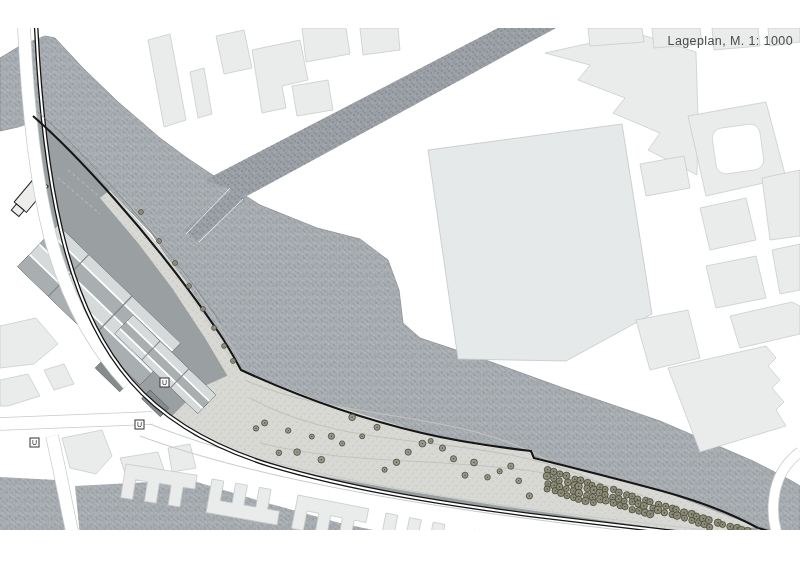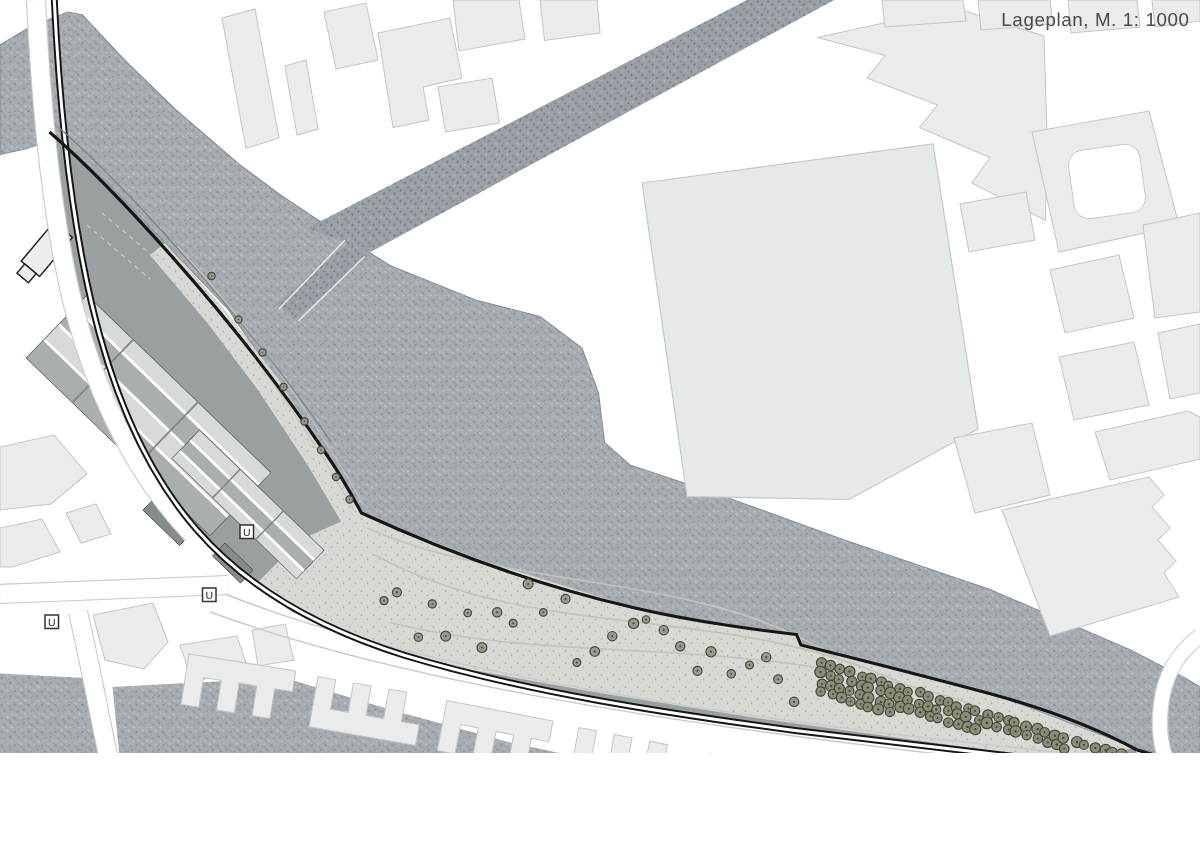--- a/index.html
+++ b/index.html
@@ -1,17 +1,17 @@
 <!DOCTYPE html>
 <html style="--water: #a9aeb3; --water_grain: #878d93; --water_grain_lt: #c6cacd; --bank_line: #8a9096; --building: #e9eceb; --building_big: #e6e9e9; --building_outline: #c2c8c7; --ground: #9aa0a1; --promenade: #d8d9d4; --promenade_dot: #b2b4ac; --road_stipple: #9aa0a5; --road_stipple_dot: #70767c; --road_edge: #c6cccb; --path_line: #c2c4bc; --rail: #161616; --tree: #9a9a8c; --tree_dense: #8d8d77; --tree_dark: #45453a; --hall_light: #d7dadb; --hall_mid: #bcc1c2; --hall_dark: #a9aeb0; --footer_bg: #0d0d0d; --footer_text: #d6d6d6; --title_text: #4a4a4a;"><head>
 <meta charset="utf-8">
 <style>
   html,body{margin:0;padding:0;background:#ffffff;}
   #stage{position:relative;width:800px;height:502px;overflow:hidden;background:#ffffff;
-         font-family:"Liberation Sans",sans-serif;}
+         font-family:"Liberation Sans",sans-serif;margin-top:28px;}
   svg{display:block}
   .water{fill:var(--water);stroke:var(--bank_line);stroke-width:.8}
   .water-noarc{fill:var(--water)}
   .grain{fill:url(#grainDots)}
   .grainlines{fill:url(#grainLines)}
   .bldg{fill:var(--building);stroke:var(--building_outline);stroke-width:.7}
   .bldg2{fill:var(--building_big);stroke:var(--building_outline);stroke-width:.8}
   .court{fill:#ffffff;stroke:var(--building_outline);stroke-width:.6}
   .ground{fill:var(--ground);stroke:none}
   .prom{fill:var(--promenade)}

